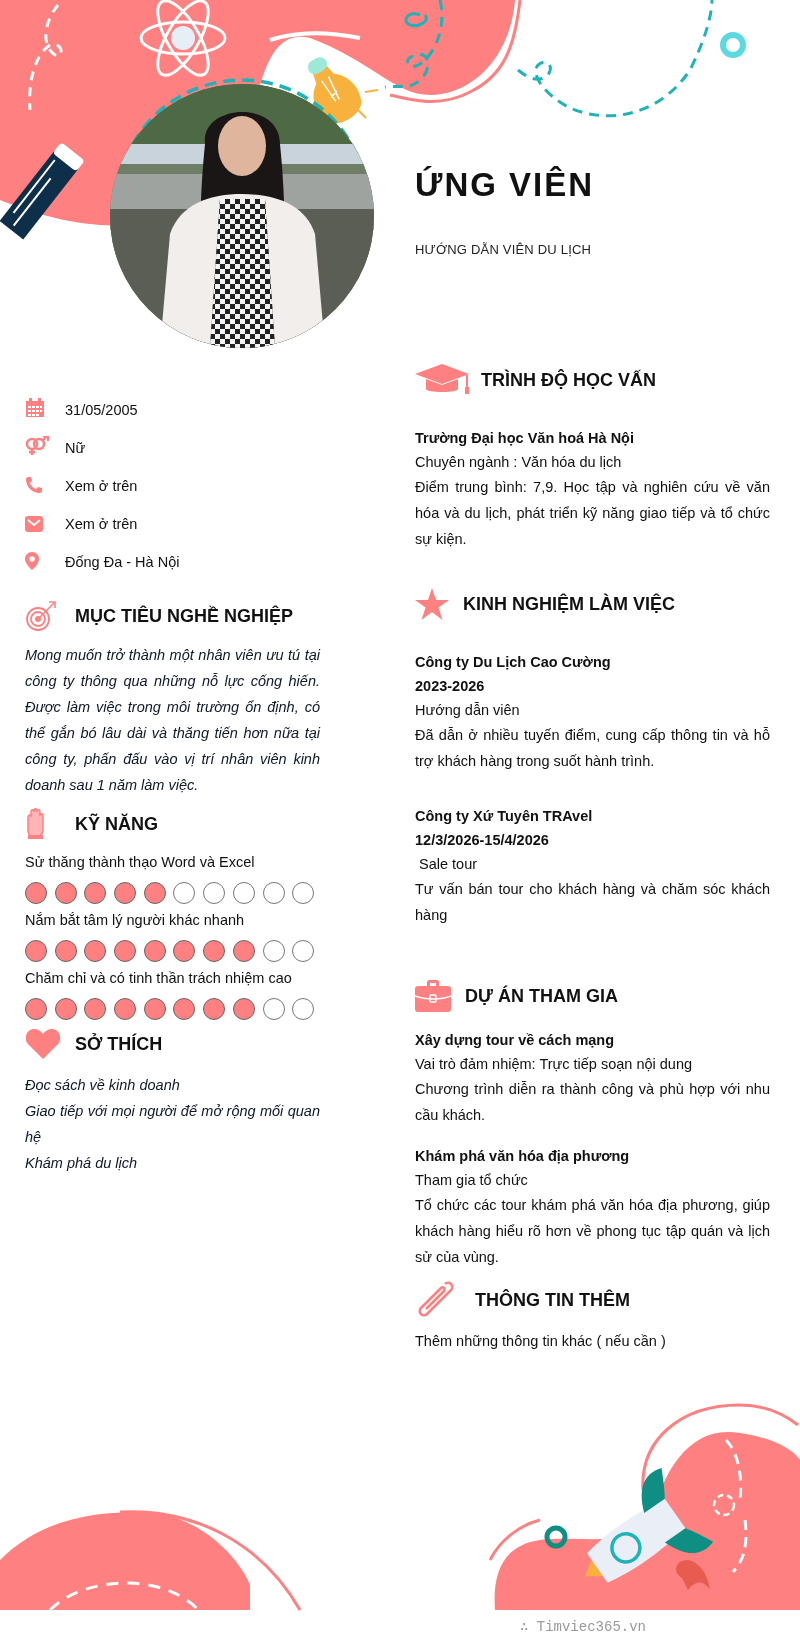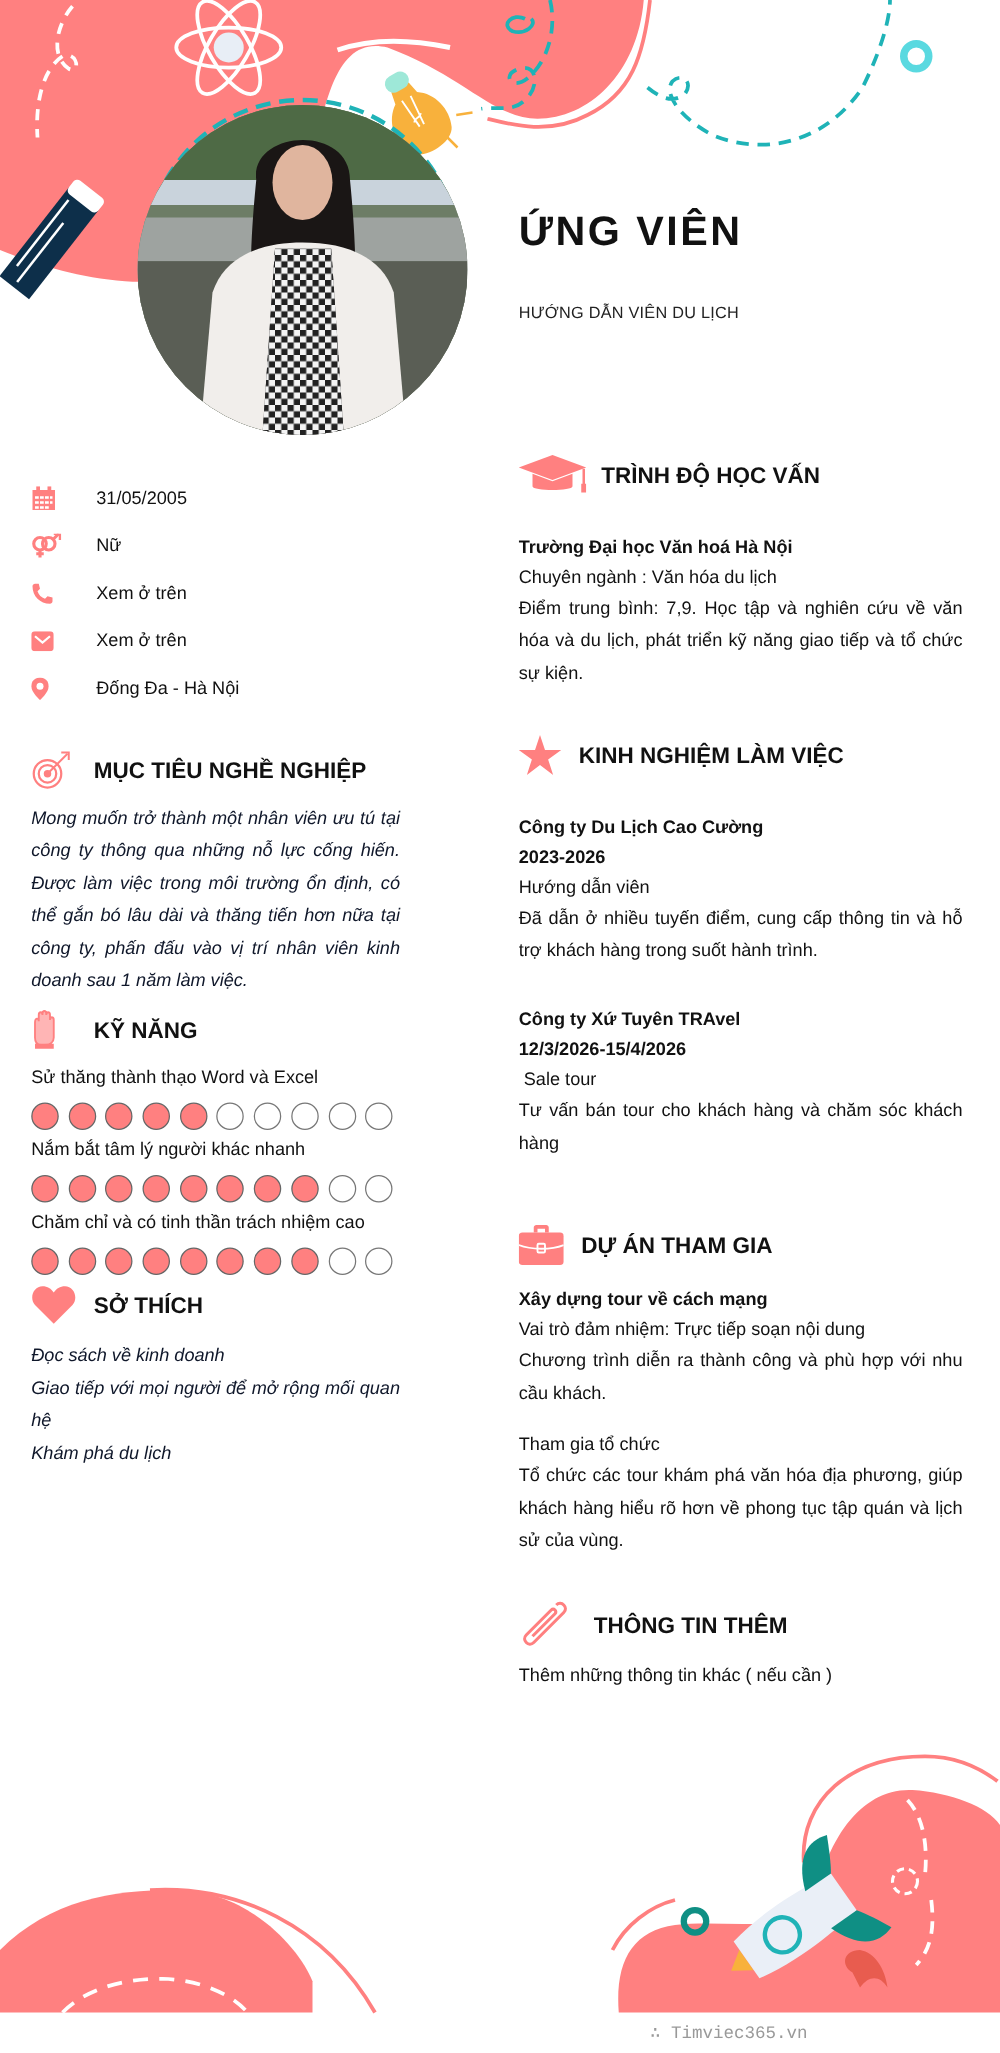--- a/index.html
+++ b/index.html
@@ -8,21 +8,21 @@
   .page { position: relative; width: 708px; height: 1642px; }
   .deco { position: absolute; left: 0; top: 0; width: 800px; height: 1642px; pointer-events: none; }
   .photo {
     position: absolute; left: 110px; top: 84px; width: 264px; height: 264px; border-radius: 50%;
     overflow: hidden; background: linear-gradient(180deg,#5f7a5a 0%,#7d8b7a 30%,#9aa0a0 45%,#7a7f74 60%,#585d52 100%);
   }
   .header-name { position: absolute; left: 415px; top: 166px; font-size: 33px; font-weight: bold; letter-spacing: 2px; color: #111; }
   .header-title { position: absolute; left: 415px; top: 218px; font-size: 13px; color: #222; letter-spacing: 0.2px; margin-top: 24px; }
 
   .left { position: absolute; left: 25px; top: 380px; width: 295px; }
-  .contact-row { display: flex; align-items: center; height: 38px; gap: 12px; }
+  .contact-row { display: flex; align-items: flex-end; height: 38px; }
   .contact-row .ic { width: 40px; display: flex; align-items: center; justify-content: flex-start; }
   .contact-row .tx { font-size: 14.5px; color: #111; }
 
   .sec-head { display: flex; align-items: center; }
   .sec-head .ic { width: 50px; display: flex; align-items: center; }
   .sec-head .ttl { font-size: 18px; font-weight: bold; color: #111; }
 
   .para { font-size: 14.5px; line-height: 26px; color: #0f172a; text-align: justify; font-style: italic; }
 
   .skill-label { font-size: 14.5px; color: #111; margin-top: 8px; }
@@ -330,20 +330,21 @@
           </svg>
       </span>
       <span class="ttl">DỰ ÁN THAM GIA</span>
     </div>
     <div style="margin-top: 16px;">
       <div class="entry-strong">Xây dựng tour về cách mạng</div>
       <div class="entry-line">Vai trò đảm nhiệm: Trực tiếp soạn nội dung</div>
       <p class="entry-para">Chương trình diễn ra thành công và phù hợp với nhu cầu khách.</p>
     </div>
     <div style="margin-top: 16px;">
+      <div class="entry-strong">Khám phá văn hóa địa phương</div>
       <div class="entry-line">Tham gia tổ chức</div>
       <p class="entry-para">Tổ chức các tour khám phá văn hóa địa phương, giúp khách hàng hiểu rõ hơn về phong tục tập quán và lịch sử của vùng.</p>
     </div>
   </div>
 
   <div class="right" style="top: 1280px;">
     <div class="sec-head">
       <span class="ic" style="width:60px;">
         <svg width="40" height="40" viewBox="0 0 40 40">
             <path d="M30,4 C34,0 40,6 36,10 L12,34 C8,38 2,32 6,28 L26,8 C28,6 31,9 29,11 L11,29" stroke="#ff8080" stroke-width="2.5" fill="none"></path>

